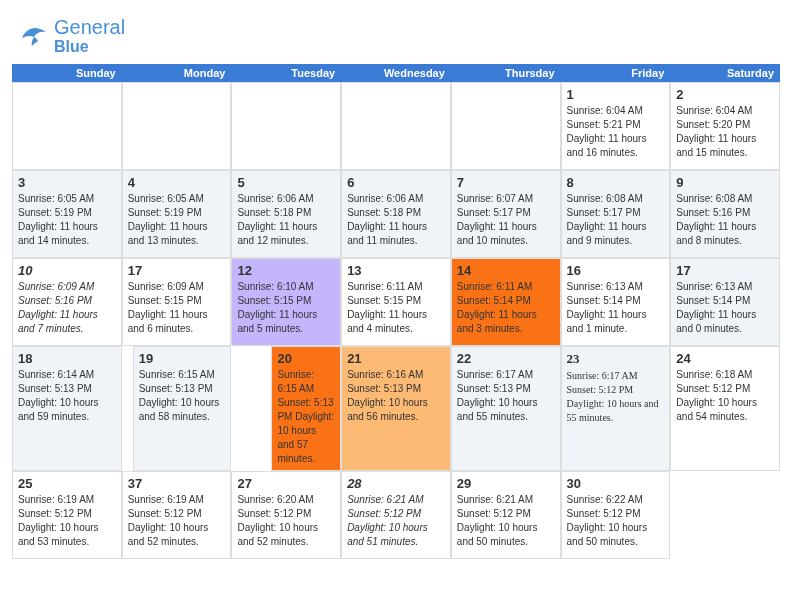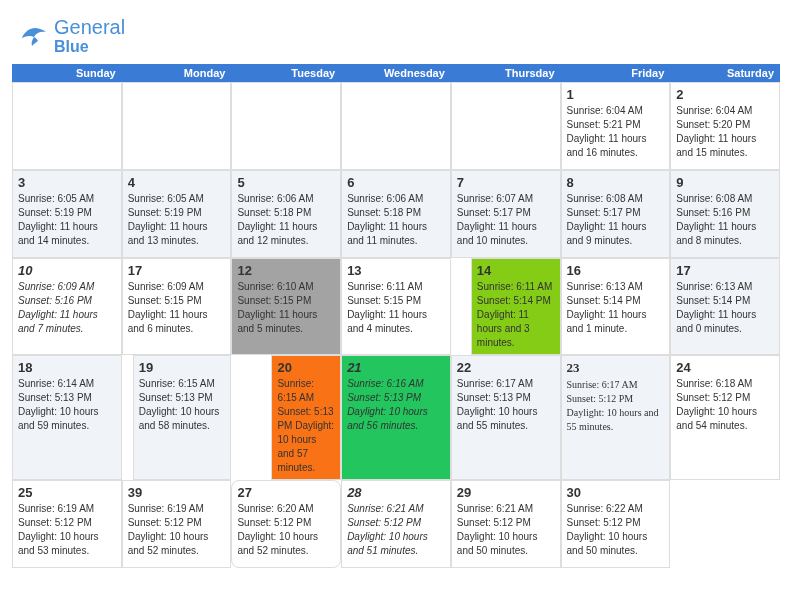--- a/index.html
+++ b/index.html
@@ -136,35 +136,35 @@
 Daylight: 11 hours
 and 7 minutes.</div>
         </div>
         <div class="cal-cell" style="background: rgb(255, 255, 255);">
           <div class="day-num">17</div>
           <div class="day-info">Sunrise: 6:09 AM
 Sunset: 5:15 PM
 Daylight: 11 hours
 and 6 minutes.</div>
         </div>
-        <div class="cal-cell" style="background: #a3a3a3;">
+        <div class="cal-cell" style="background: #c4b5fd;">
           <div class="day-num">12</div>
           <div class="day-info">Sunrise: 6:10 AM
 Sunset: 5:15 PM
 Daylight: 11 hours
 and 5 minutes.</div>
         </div>
         <div class="cal-cell" style="background: rgb(255, 255, 255);">
           <div class="day-num">13</div>
           <div class="day-info">Sunrise: 6:11 AM
 Sunset: 5:15 PM
 Daylight: 11 hours
 and 4 minutes.</div>
         </div>
-        <div class="cal-cell" style="background: #84cc16; margin-left: 20px;">
+        <div class="cal-cell" style="background: #f97316;">
           <div class="day-num">14</div>
           <div class="day-info">Sunrise: 6:11 AM
 Sunset: 5:14 PM
 Daylight: 11 hours
 and 3 minutes.</div>
         </div>
         <div class="cal-cell" style="background: rgb(255, 255, 255);">
           <div class="day-num">16</div>
           <div class="day-info">Sunrise: 6:13 AM
 Sunset: 5:14 PM
@@ -192,21 +192,21 @@
 Daylight: 10 hours
 and 58 minutes.</div>
         </div>
         <div class="cal-cell" style="background: #f97316; margin-left: 40px;">
           <div class="day-num">20</div>
           <div class="day-info">Sunrise: 6:15 AM
 Sunset: 5:13 PM
 Daylight: 10 hours
 and 57 minutes.</div>
         </div>
-        <div class="cal-cell" style="background: #22c55e; font-style: italic;">
+        <div class="cal-cell" style="background: #fdba74;">
           <div class="day-num">21</div>
           <div class="day-info">Sunrise: 6:16 AM
 Sunset: 5:13 PM
 Daylight: 10 hours
 and 56 minutes.</div>
         </div>
         <div class="cal-cell" style="background: rgb(240, 244, 248);">
           <div class="day-num">22</div>
           <div class="day-info">Sunrise: 6:17 AM
 Sunset: 5:13 PM
@@ -228,27 +228,27 @@
 and 54 minutes.</div>
         </div>
         <div class="cal-cell" style="background: rgb(255, 255, 255);">
           <div class="day-num">25</div>
           <div class="day-info">Sunrise: 6:19 AM
 Sunset: 5:12 PM
 Daylight: 10 hours
 and 53 minutes.</div>
         </div>
         <div class="cal-cell" style="background: rgb(255, 255, 255);">
-          <div class="day-num">39</div>
+          <div class="day-num">37</div>
           <div class="day-info">Sunrise: 6:19 AM
 Sunset: 5:12 PM
 Daylight: 10 hours
 and 52 minutes.</div>
         </div>
-        <div class="cal-cell" style="background: rgb(255, 255, 255); border-radius: 8px;">
+        <div class="cal-cell" style="background: rgb(255, 255, 255);">
           <div class="day-num">27</div>
           <div class="day-info">Sunrise: 6:20 AM
 Sunset: 5:12 PM
 Daylight: 10 hours
 and 52 minutes.</div>
         </div>
         <div class="cal-cell" style="background: rgb(255, 255, 255); font-style: italic;">
           <div class="day-num">28</div>
           <div class="day-info">Sunrise: 6:21 AM
 Sunset: 5:12 PM

